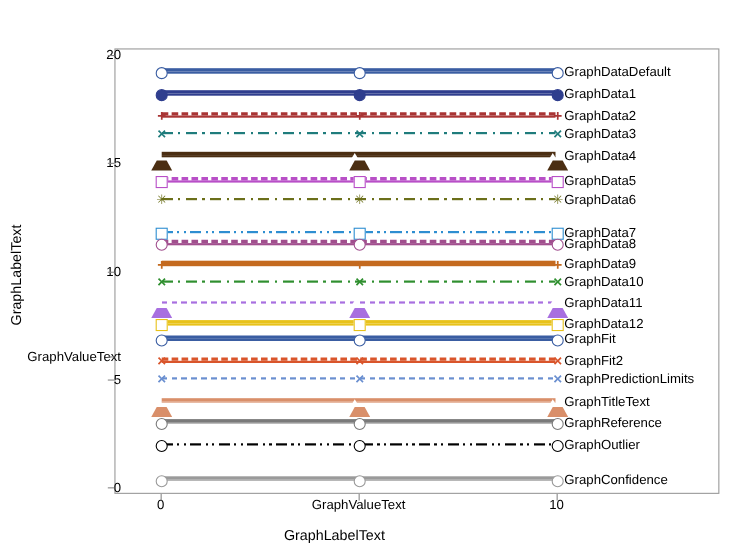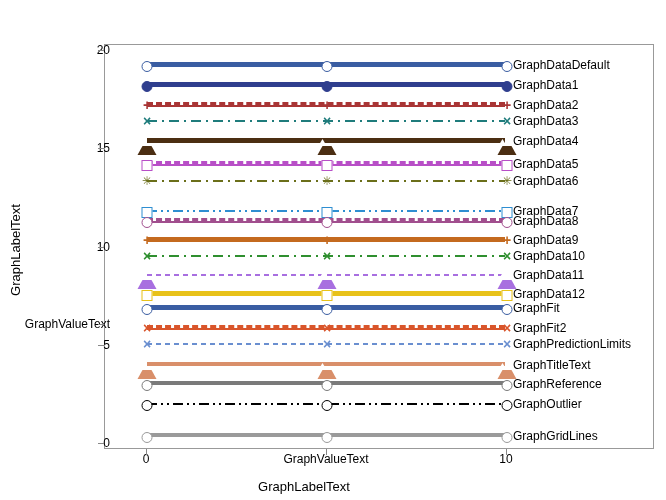--- a/index.html
+++ b/index.html
@@ -358,21 +358,21 @@
           <div class="marker mk-circle" style="left: 0px; color: rgb(0, 0, 0);"></div>
           <div class="marker mk-circle" style="left: 180px; color: rgb(0, 0, 0);"></div>
           <div class="marker mk-circle" style="left: 360px; color: rgb(0, 0, 0);"></div>
           <div class="legend">GraphOutlier</div>
         </div>
         <div class="series thin ls-solid" style="top: 382.192px; color: rgb(154, 154, 154);">
           <div class="line" style="border-top-color: rgb(154, 154, 154); color: rgb(154, 154, 154);"></div>
           <div class="marker mk-circle" style="left: 0px; color: rgb(154, 154, 154);"></div>
           <div class="marker mk-circle" style="left: 180px; color: rgb(154, 154, 154);"></div>
           <div class="marker mk-circle" style="left: 360px; color: rgb(154, 154, 154);"></div>
-          <div class="legend">GraphGridLines</div>
+          <div class="legend">GraphConfidence</div>
         </div>
       </div>
   </div>
 
   <div id="ytick-layer">
       <div class="tick y-tick" style="top: 443px;">0</div>
       <div class="tick-mark-y" style="position: absolute; left: 98px; top: 443px;"></div>
       <div class="tick y-tick" style="top: 344.75px;">5</div>
       <div class="tick-mark-y" style="position: absolute; left: 98px; top: 344.75px;"></div>
       <div class="tick y-tick" style="top: 324.118px;">GraphValueText</div>

